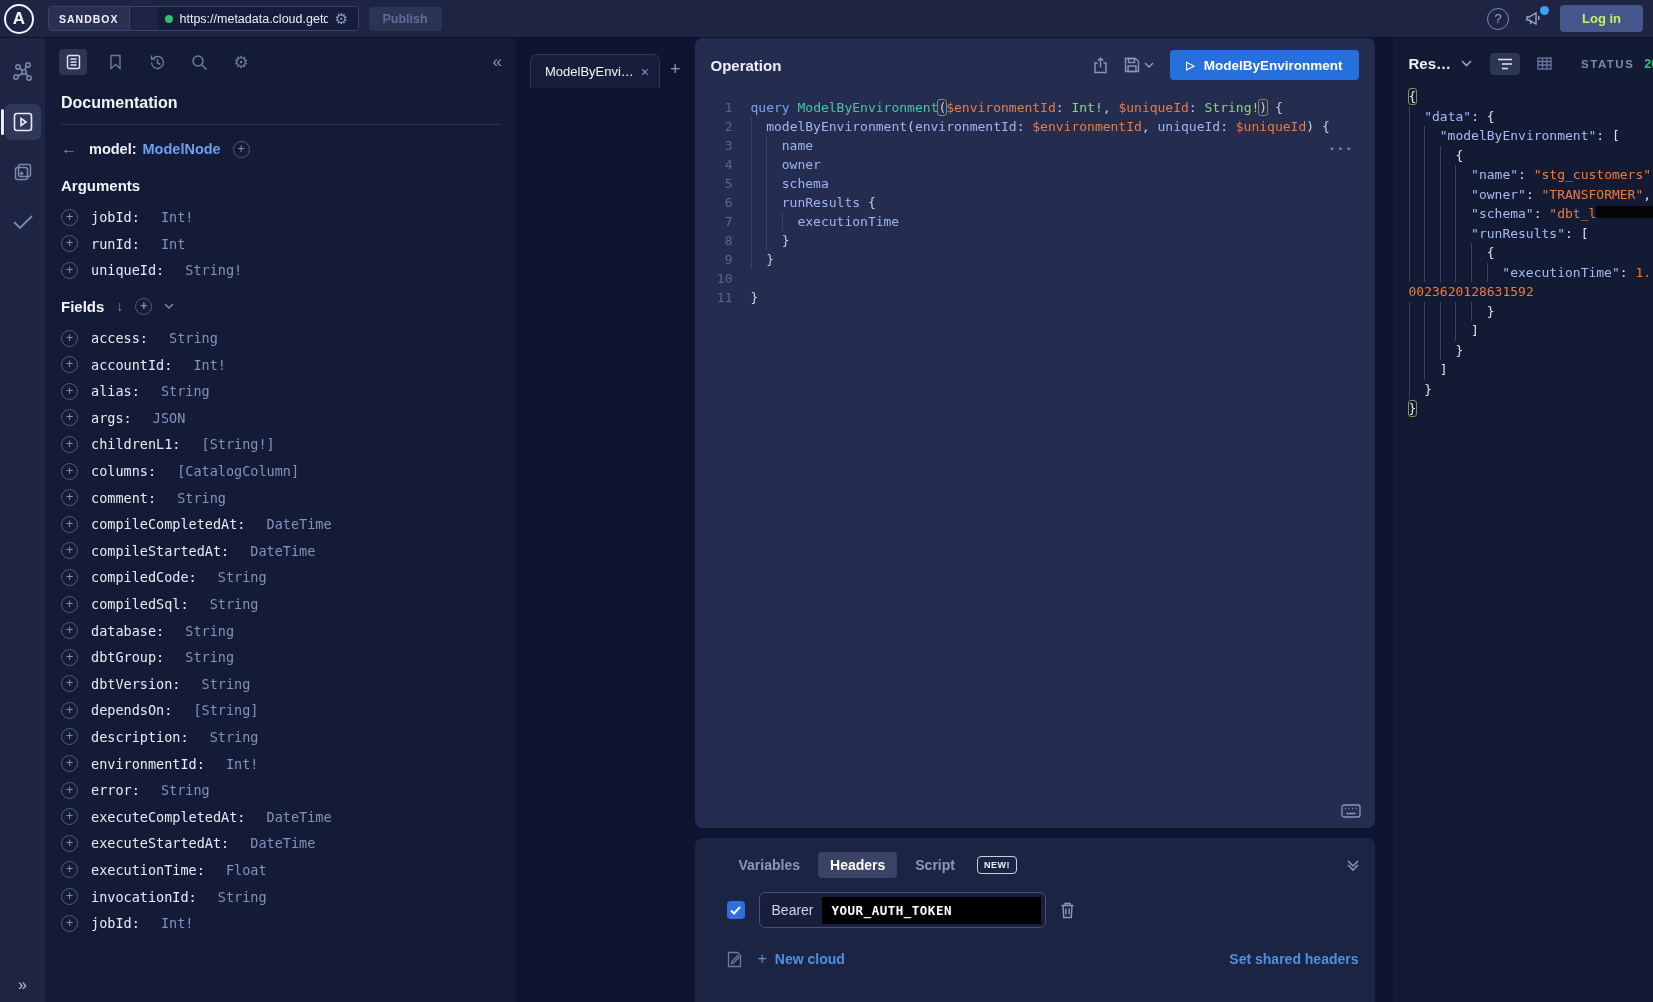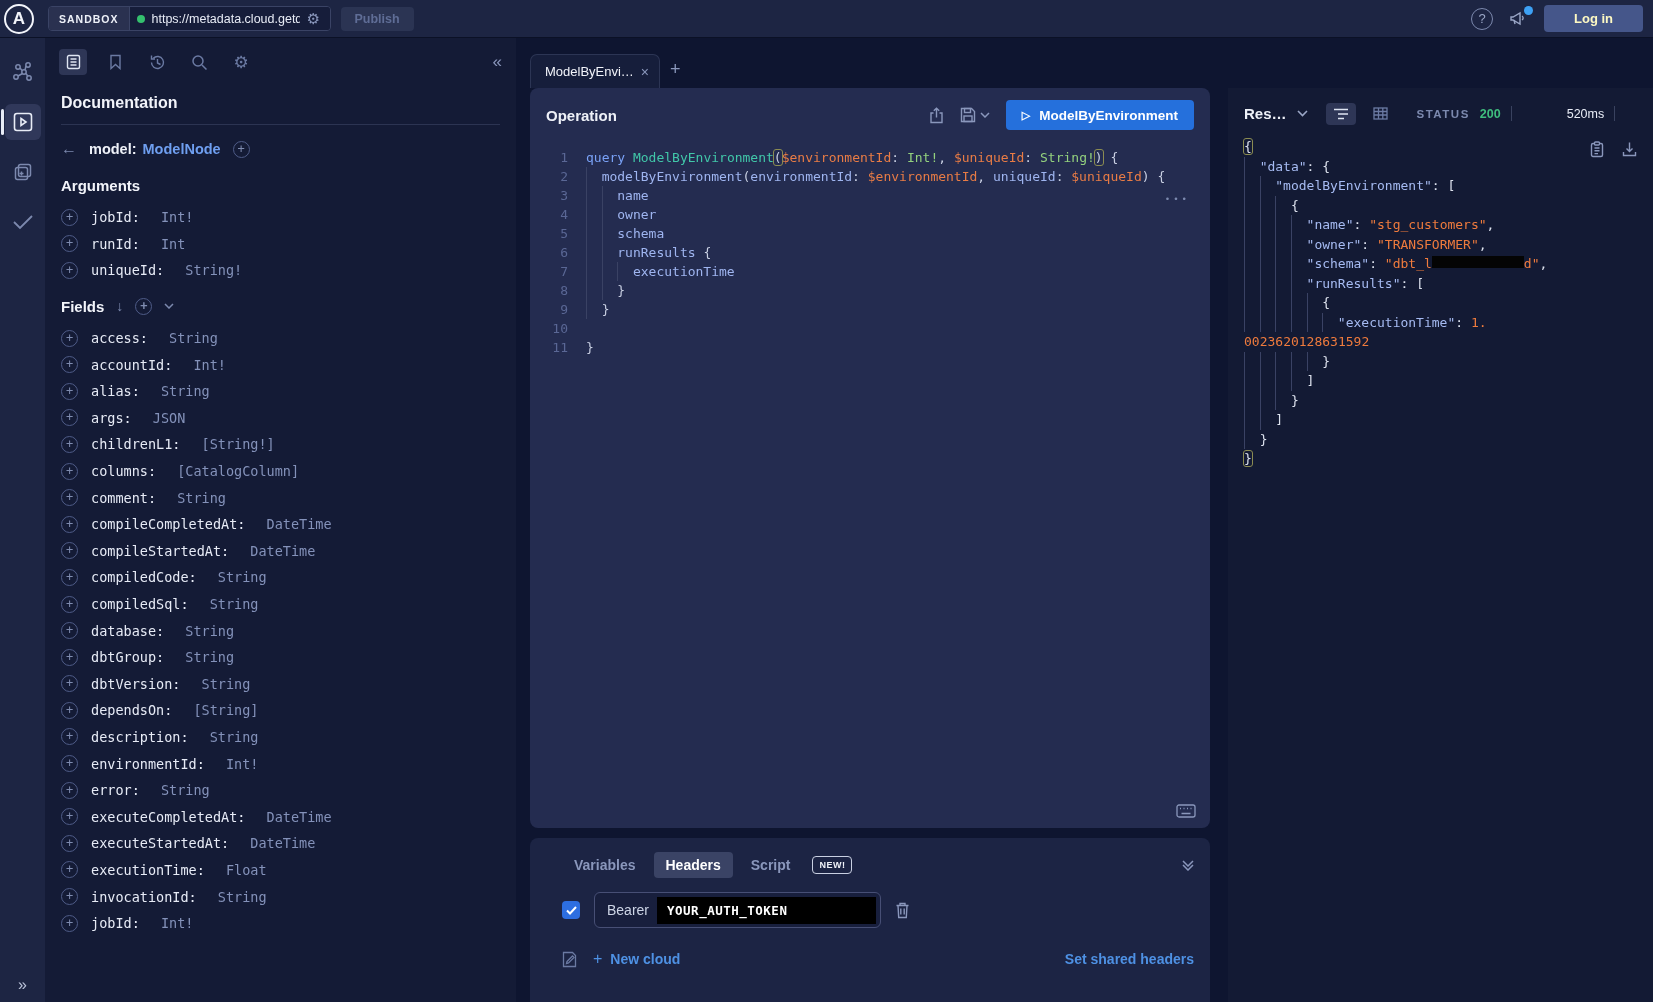--- a/index.html
+++ b/index.html
@@ -3,32 +3,32 @@
 <meta charset="utf-8">
 <style>
   * { margin:0; padding:0; box-sizing:border-box; }
   html,body { width:1653px; height:1002px; overflow:hidden; background:#0e1530;
     font-family:"Liberation Sans", sans-serif; }
   .app { width:1653px; height:1002px; display:flex; flex-direction:column; color:#e8ecf6; }
 
   
   .topbar { height:38px; background:#1d2543; display:flex; align-items:center; padding:0 10px 0 4px; flex:none; border-bottom:1px solid #0b1126; }
   .logo { width:30px; height:30px; border:2px solid #f2f4fa; border-radius:50%; display:flex; align-items:center; justify-content:center; font-weight:bold; font-size:17px; color:#f2f4fa; margin-right:14px; }
-  .endpoint { display:flex; align-items:stretch; border:1px solid #3a4365; border-radius:4px; overflow:hidden; height:25px; }
+  .endpoint { display:flex; align-items:stretch; border:1px solid #3a4365; border-radius:4px; overflow:hidden; height:25px;gap:28px; }
   .sandbox-chip { background:#2a3150; color:#eef1f8; font-size:10.5px; font-weight:bold; letter-spacing:1px; display:flex; align-items:center; padding:0 10px; border-right:1px solid #3a4365; }
   .url-wrap { background:#161d3a; display:flex; align-items:center; padding:0 7px; gap:7px; width:200px; }
   .green-dot { width:8px; height:8px; border-radius:50%; background:#34c06e; flex:none; }
   .url-text { font-size:12.5px; color:#e8ecf6; white-space:nowrap; overflow:hidden; width:148px; }
   .url-gear { color:#8a97bc; font-size:15px; line-height:1; }
   .publish-btn { margin-left:10px; background:#2b3453; color:#5f6d96; font-weight:bold; font-size:12.5px; border:none; border-radius:4px; padding:5px 14px; }
   .topbar-spacer { flex:1; }
   .help-btn { width:22px; height:22px; border:1.5px solid #7c89ae; border-radius:50%; color:#9aa6c6; font-size:13px; display:flex; align-items:center; justify-content:center; margin-right:16px; }
   .megaphone { position:relative; color:#9aa6c6; margin-right:16px; display:flex; }
   .megaphone .notif { position:absolute; top:-4px; right:-5px; width:9px; height:9px; border-radius:50%; background:#3da1f5; }
-  .login-btn { background:#45568a; color:#fef9c3; font-weight:bold; font-size:13px; border:none; border-radius:4px; padding:6px 30px; }
+  .login-btn { background:#45568a; color:#bef264; font-weight:bold; font-size:13px; border:none; border-radius:4px; padding:6px 22px; }
 
   
   .body { flex:1; display:flex; min-height:0; }
 
   
   .rail { width:45px; background:#1d2543; flex:none; display:flex; flex-direction:column; align-items:center; padding-top:16px; gap:14px; position:relative; }
   .rail-item { width:36px; height:36px; display:flex; align-items:center; justify-content:center; color:#7c89ae; border-radius:6px; position:relative; }
   .rail-item.active { background:#30385a; color:#e8ecf6; }
   .rail-item.active::before { content:""; position:absolute; left:-4px; top:5px; bottom:5px; width:3px; background:#e8ecf6; border-radius:2px; }
   .rail-bottom { position:absolute; bottom:8px; left:0; width:45px; text-align:center; color:#b9c2d8; font-size:16px; }
@@ -47,21 +47,21 @@
   .model-label { font-weight:bold; font-size:14.5px; color:#eef1f8; }
   .model-type { font-weight:bold; font-size:14.5px; color:#6f9ff0; margin-left:-6px; }
   .section-head { font-size:15px; font-weight:bold; color:#f2f4fa; margin:14px 0 10px 0; display:flex; align-items:center; gap:12px; }
   .sec-ico { color:#7c89ae; font-weight:normal; font-size:14px; display:flex; align-items:center; }
   .doc-row { display:flex; align-items:center; height:26.6px; gap:13px; }
   .plus-circle { width:17px; height:17px; border:1px solid #4f5c88; border-radius:50%; color:#7f8cb0; font-size:12px; line-height:15px; text-align:center; flex:none; font-family:"DejaVu Sans Mono", monospace; }
   .f-name { font-family:"DejaVu Sans Mono", monospace; font-size:13.5px; color:#e7ebf6; white-space:pre; }
   .f-type { font-family:"DejaVu Sans Mono", monospace; font-size:13.5px; color:#8492ba; white-space:pre; }
 
   
-  .main { flex:1; display:flex; flex-direction:column; min-width:0; }
+  .main { flex:1; display:flex; flex-direction:row; min-width:0; }
   .tabrow { height:50px; flex:none; display:flex; align-items:flex-end; padding-left:14px; gap:10px; }
   .tab { height:34px; width:130px; background:#161e3b; border:1px solid #2c3554; border-bottom:none; border-radius:7px 7px 0 0; display:flex; align-items:center; padding:0 10px 0 14px; gap:8px; }
   .tab-label { font-size:13px; color:#f2f4fa; white-space:nowrap; overflow:hidden; flex:1; }
   .tab-close { color:#8a97bc; font-size:14px; }
   .newtab { color:#8a97bc; font-size:18px; margin-bottom:8px; }
 
   .content-row { flex:1; display:flex; min-height:0; }
   .op-col { width:712px; flex:none; display:flex; flex-direction:column; padding:0 18px 0 14px; gap:10px; min-height:0; }
 
   

